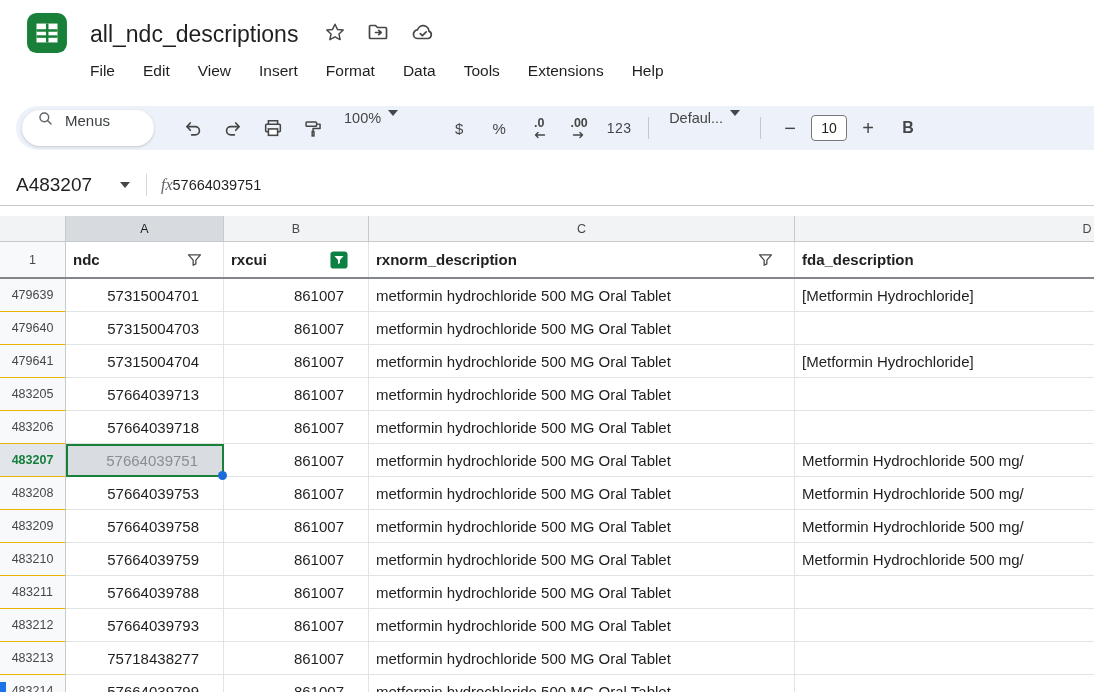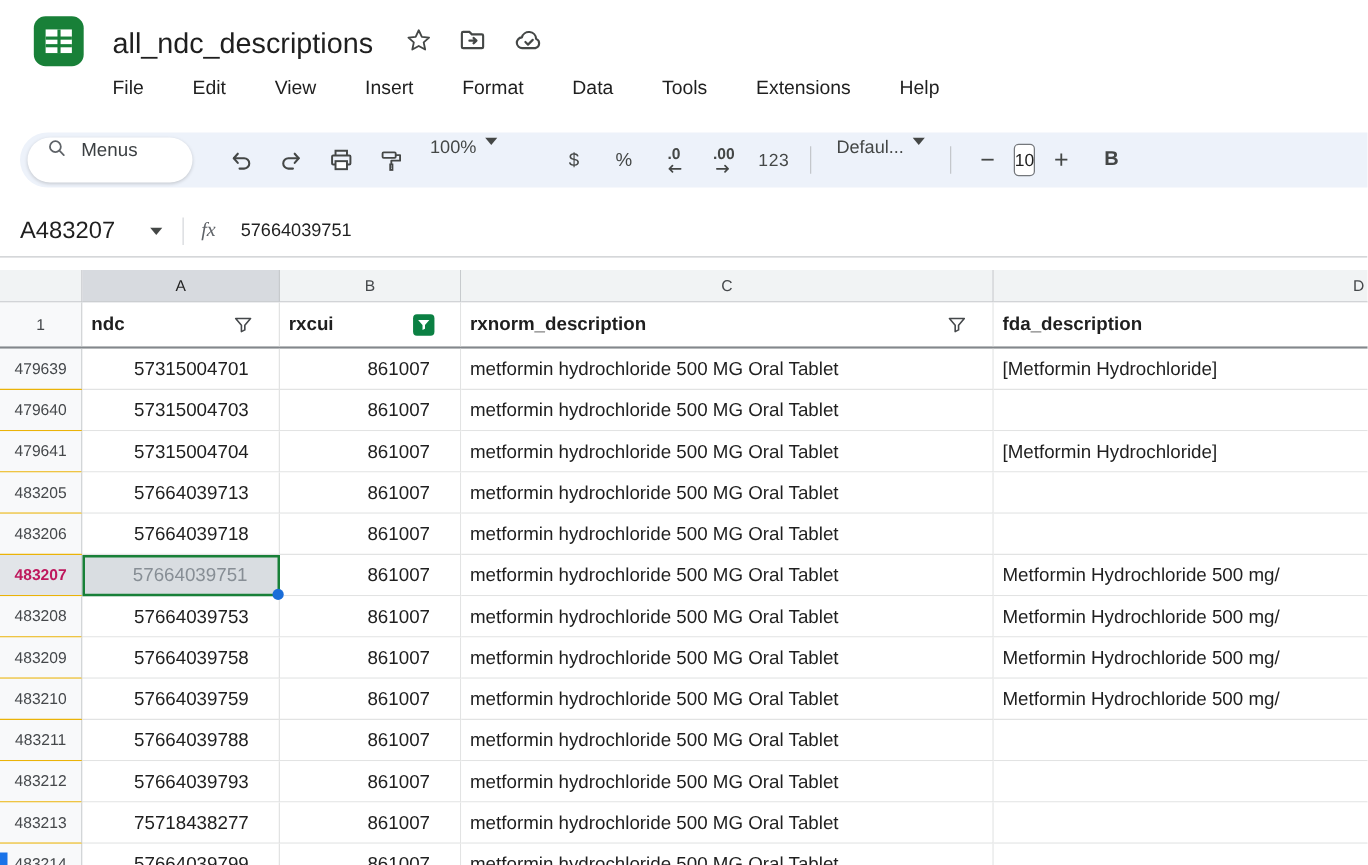--- a/index.html
+++ b/index.html
@@ -6,49 +6,49 @@
   html,body{width:1094px;height:692px;overflow:hidden;background:#fff;
     font-family:"Liberation Sans","DejaVu Sans",sans-serif;color:#1f1f1f;position:relative}
 
   
   .titlebar{height:102px;padding:12px 0 0 26px;display:flex}
   .logo{width:42px;height:42px;margin-right:22px;flex-shrink:0}
   .title-right{flex:1;min-width:0}
   .title-line{height:44px;display:flex;align-items:center}
   .doc-title{font-size:23px;color:#1f1f1f;white-space:nowrap}
   .title-icons{display:flex;align-items:center;gap:20px;margin-left:26px;color:#444746}
-  .menubar{height:30px;display:flex;align-items:center;gap:39px;font-size:15.5px;color:#1f1f1f}
+  .menubar{height:30px;display:flex;align-items:center;gap:28px;font-size:15.5px;color:#1f1f1f}
   .menu-item{cursor:default;white-space:nowrap}
 
   
   .toolbar{margin:4px -24px 14px 16px;height:44px;background:#edf2fa;border-radius:22px;
     display:flex;align-items:center;padding:0 40px 0 6px;gap:2px;color:#444746}
   .menus-pill{height:36px;background:#fff;border-radius:18px;display:flex;align-items:center;gap:10px;
     padding:0 44px 16px 14px;margin-right:18px;box-shadow:0 1px 3px rgba(0,0,0,.18);
     font-size:15px;color:#3c4043;flex-shrink:0}
   .tbtn{min-width:38px;height:36px;display:flex;align-items:center;justify-content:center;
     border-radius:6px;flex-shrink:0}
   .tbtn-text{display:flex;align-items:flex-start;gap:7px;font-size:14.5px;padding:0 10px;height:36px;flex-shrink:0}
   .dec{flex-direction:column;gap:1px;font-size:12.5px;font-weight:bold;line-height:1}
   .sym{font-size:15px}
   .num123{font-size:14px;letter-spacing:.5px}
   .tdiv{width:1px;height:22px;background:#c4c7cb;margin:0 8px;flex-shrink:0}
-  .fontsize-box{width:17px;height:26px;border:1px solid #74777b;border-radius:4px;background:#fff;
+  .fontsize-box{width:36px;height:26px;border:1px solid #74777b;border-radius:4px;background:#fff;
     display:flex;align-items:center;justify-content:center;font-size:14px;color:#1f1f1f;flex-shrink:0}
   .pm{font-size:20px;color:#444746}
   .boldB{font-size:16px;font-weight:bold}
   .zoom-gap{width:28px;flex-shrink:0}
 
   
   .formulabar{height:42px;display:flex;align-items:center;border-bottom:1px solid #c7cacd;padding-left:16px}
   .namebox{width:122px;display:flex;justify-content:space-between;align-items:center;
     font-size:19px;color:#1f1f1f;padding-right:8px;flex-shrink:0}
   .fdiv{width:1px;height:22px;background:#d5d8db;margin:0 14px 0 8px;flex-shrink:0}
   .fx{font-family:"Liberation Serif","DejaVu Serif",serif;font-style:italic;color:#5f6368;
-    font-size:16px;margin-right:20px}
+    font-size:16px;}
   .fvalue{font-size:14.5px;color:#1f1f1f}
 
   
   .grid{margin-top:10px;font-size:15px}
   .w-rh{width:66px;flex-shrink:0}
   .w-a{width:158px;flex-shrink:0}
   .w-b{width:145px;flex-shrink:0}
   .w-c{width:426px;flex-shrink:0}
   .w-d{width:585px;flex-shrink:0}
   .colrow{display:flex;height:26px;width:1380px}
@@ -60,21 +60,21 @@
   .trow.hdr{height:37px;border-bottom:2px solid #83878b;font-weight:bold}
   .rnum{width:66px;flex-shrink:0;background:#f8f9fa;border-right:1px solid #c7cacd;
     border-bottom:1px solid #eab308;display:flex;align-items:center;justify-content:center;
     font-size:12.5px;color:#45484b;height:100%}
   .trow.hdr .rnum{font-weight:normal;border-bottom:none}
   .cell{height:100%;background:#fff;border-right:1px solid #e2e3e3;border-bottom:1px solid #e2e3e3;
     display:flex;align-items:center;white-space:nowrap;overflow:hidden;color:#1f1f1f}
   .trow.hdr .cell{border-bottom:none;justify-content:space-between;padding:0 20px 0 7px}
   .cell.numcell{justify-content:flex-end;padding-right:24px}
   .cell.textcell{padding-left:7px}
-  .sel-row .rnum{background:#e2e5e9;color:#be185d;font-weight:bold}
+  .sel-row .rnum{background:#e2e5e9;color:#15803d;font-weight:bold}
   .sel-cell{background:#d9dde1 !important;border:2px solid #188038 !important;
     color:#878e95;position:relative;overflow:visible;z-index:5}
   .fill-handle{position:absolute;right:-5px;bottom:-5px;width:9px;height:9px;border-radius:50%;
     background:#1a6dd8;z-index:6}
   .hdr-label{white-space:nowrap;overflow:hidden}
   .funnel{flex-shrink:0}
   .edge-strip{position:absolute;left:0;bottom:0;width:6px;height:10px;background:#1a73e8}
 </style>
 </head>
 <body>

